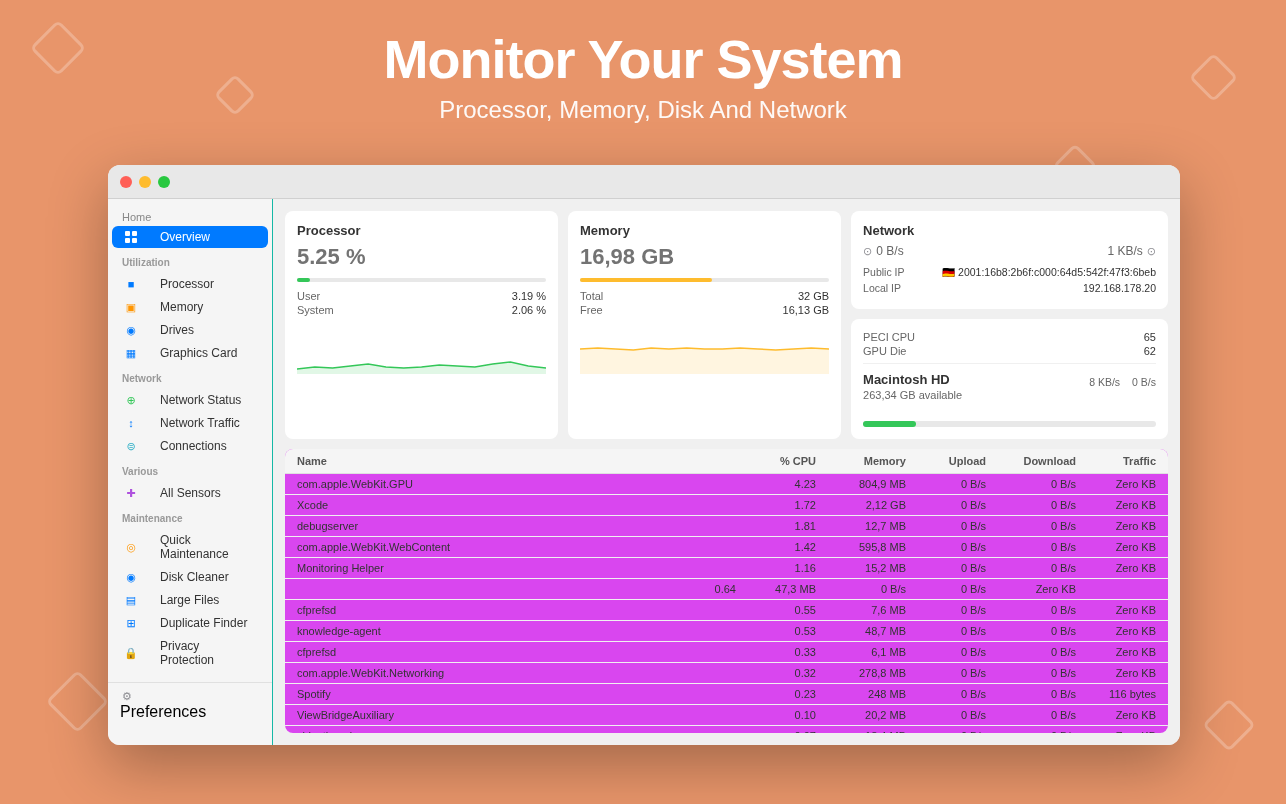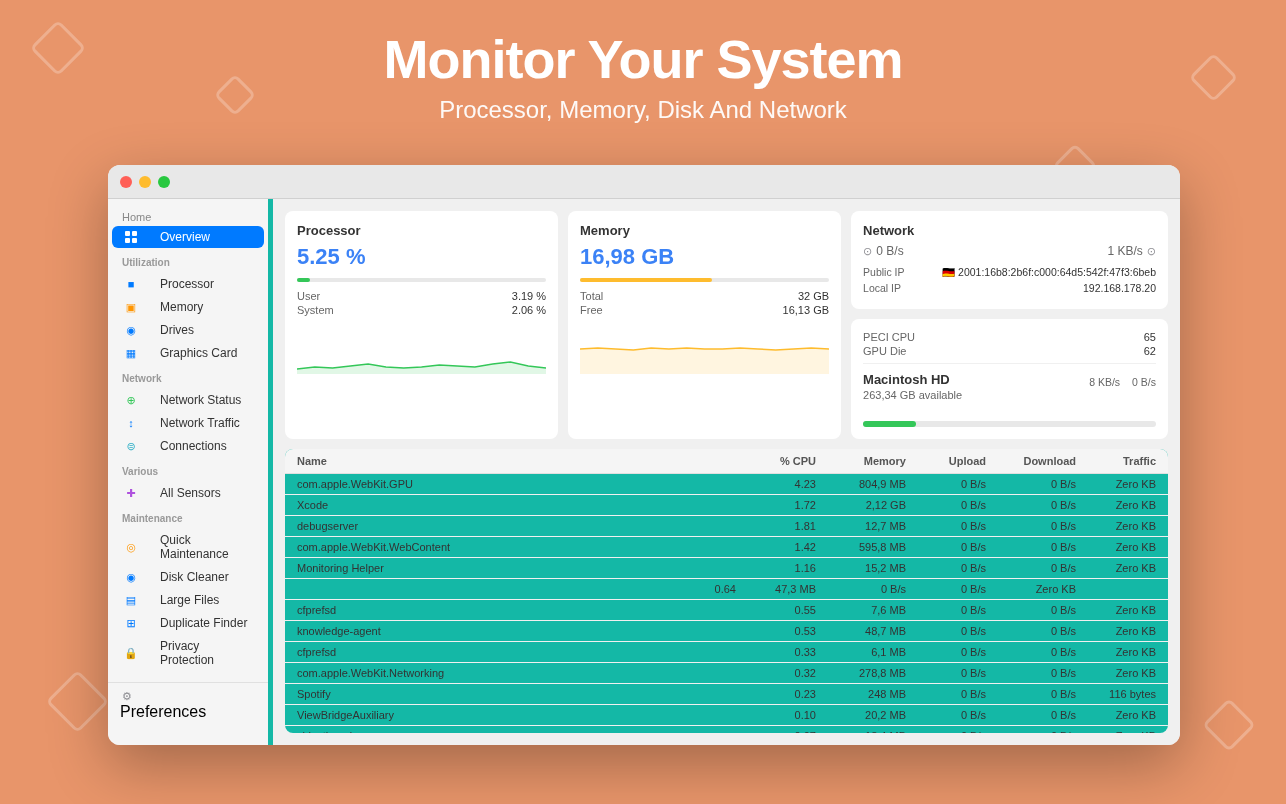--- a/index.html
+++ b/index.html
@@ -80,21 +80,21 @@
     .app-body {
       display: flex;
       flex: 1;
       overflow: hidden;
     }
 
     
     .sidebar {
       width: 165px;
       background: #f5f5f5;
-      border-right: 5px solid #14b8a6;
+      border-right: 1px solid #14b8a6;
       padding: 8px 0;
       overflow-y: auto;
       flex-shrink: 0;
     }
 
     .sidebar-section-label {
       font-size: 10px;
       font-weight: 600;
       color: #999;
       padding: 8px 14px 4px;
@@ -157,21 +157,21 @@
     .panel-title {
       font-size: 13px;
       font-weight: 600;
       color: #333;
       margin-bottom: 6px;
     }
 
     .metric-value {
       font-size: 22px;
       font-weight: 600;
-      color: #3b82f6;
+      color: #737373;
       margin-bottom: 8px;
     }
 
     .progress-bar-track {
       height: 4px;
       background: #e8e8e8;
       border-radius: 2px;
       margin-bottom: 8px;
     }
     .progress-bar-fill {
@@ -251,21 +251,21 @@
       display: flex;
       justify-content: flex-end;
       gap: 12px;
       font-size: 10.5px;
       color: #666;
       margin-top: 4px;
     }
 
     
     .process-table {
-      background: #14b8a6;
+      background: #d946ef;
       border-radius: 8px;
       overflow: hidden;
       flex: 1;
     }
     .table-header {
       display: grid;
       grid-template-columns: 1fr 80px 90px 80px 90px 80px;
       padding: 6px 12px;
       background: #f5f5f5;
       border-bottom: 1px solid #e0e0e0;

